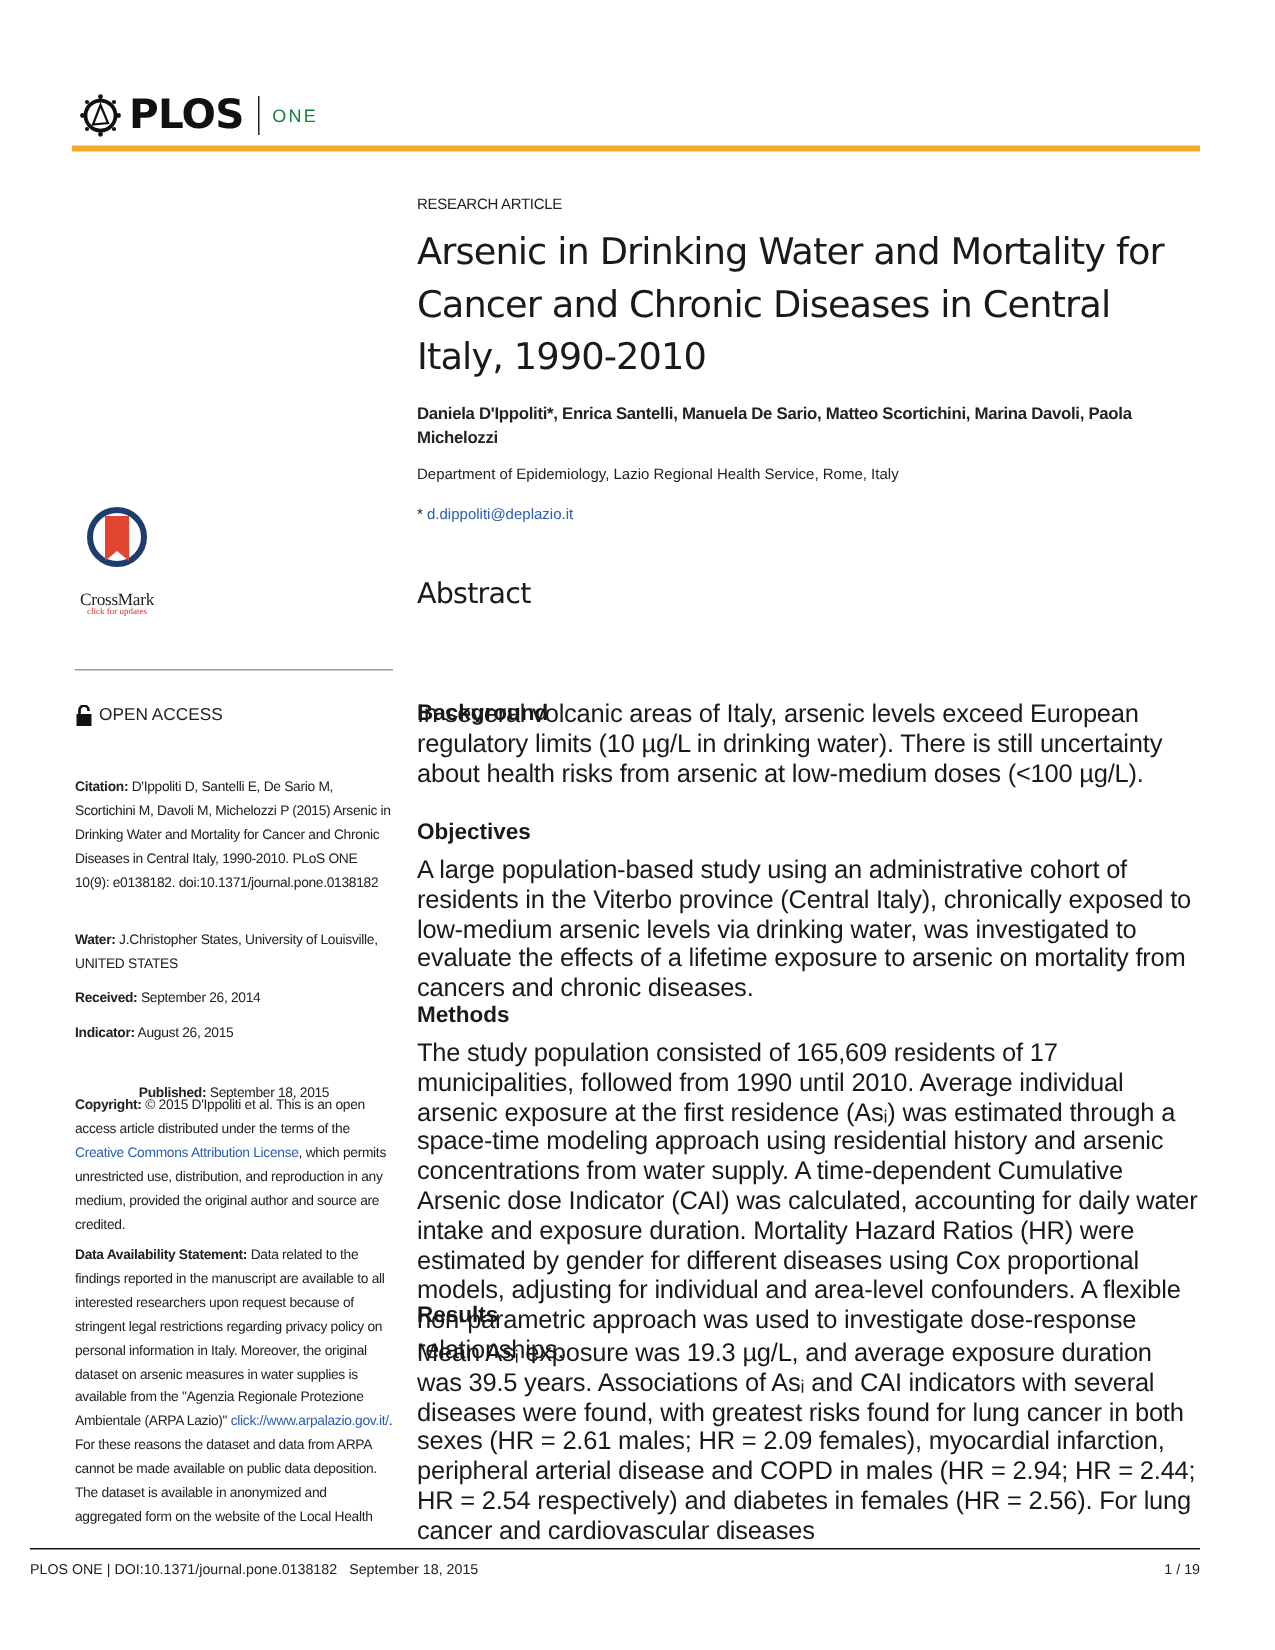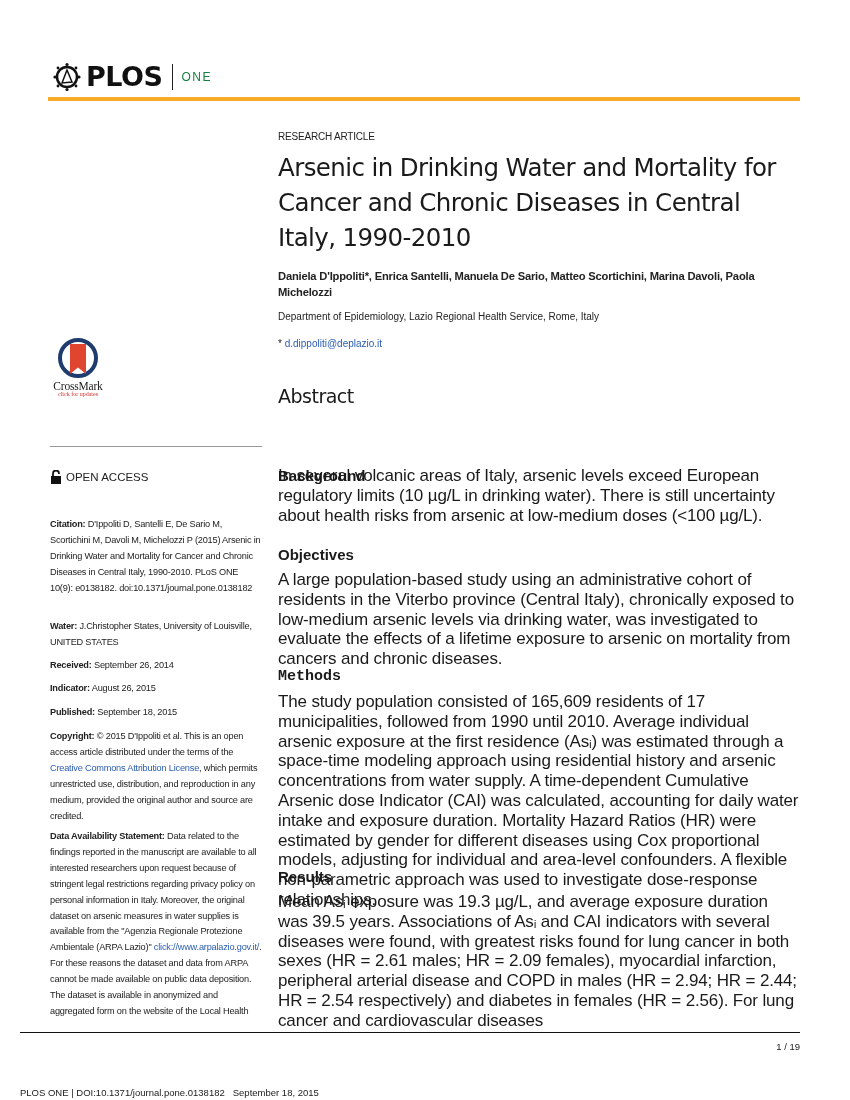--- a/index.html
+++ b/index.html
@@ -9,41 +9,41 @@
   .logo-globe { width: 30px; height: 30px; position: relative; }
   .logo-word { font-family: "DejaVu Sans", sans-serif; font-weight: bold; font-size: 27px; letter-spacing: -0.5px; margin-left: 4px; color: #111; }
   .logo-sep { width: 1px; height: 26px; background: #222; margin: 0 8px 0 10px; }
   .logo-one { font-size: 12px; letter-spacing: 1.5px; color: #15803d; }
   .orange-bar { position: absolute; left: 0; top: 40px; width: 752px; height: 4px; background: #f7a928; }
 
   .sidebar { position: absolute; left: 50px; top: 330px; width: 212px; }
   .crossmark { position: absolute; left: 0; top: 8px; width: 56px; text-align: center; }
   .cm-circle { width: 40px; height: 40px; margin: 0 auto; border: 4px solid #1f3c6e; border-radius: 50%; position: relative; box-sizing: border-box; background: #fff; }
   .cm-ribbon { position: absolute; left: 8px; top: 2px; width: 16px; height: 30px; background: #e0452f; clip-path: polygon(0 0,100% 0,100% 100%,50% 78%,0 100%); }
-  .cm-text { font-family: "Liberation Serif", serif; font-size: 11.5px; color: #222; margin-top: 2px; letter-spacing: -0.2px; }
+  .cm-text { font-family: "Liberation Serif", serif; font-size: 11.5px; color: #222; margin-top: 16px; letter-spacing: -0.2px; }
   .cm-sub { font-family: "Liberation Serif", serif; font-size: 6px; color: #d0322b; margin-top: -1px; }
   .side-rule { position: absolute; left: 0; top: 116px; width: 212px; height: 1px; background: #999; }
   .oa { position: absolute; left: 0; top: 140px; display: flex; align-items: center; font-size: 11.5px; color: #222; }
   .oa-lock { width: 12px; height: 14px; position: relative; margin-right: 4px; }
   .side-text { position: absolute; left: 0; width: 212px; font-size: 9.2px; line-height: 15.9px; color: #222; letter-spacing: -0.2px; margin-top: 24px; }
   .side-text b { font-weight: bold; }
   .link { color: #2a5db0; }
 
   .main { position: absolute; left: 278px; top: 0; width: 522px; }
   .kicker { position: absolute; top: 131px; left: 0; font-size: 10px; letter-spacing: -0.2px; color: #222; }
   .title { position: absolute; top: 150px; left: 0; width: 522px; font-family: "DejaVu Sans", sans-serif; font-size: 24.5px; line-height: 35px; letter-spacing: -0.6px; color: #1a1a1a; font-weight: normal; margin: 0; }
   .authors { position: absolute; top: 268px; left: 0; width: 522px; font-size: 11.2px; line-height: 16px; font-weight: bold; color: #222; letter-spacing: -0.2px; }
   .affil { position: absolute; top: 311px; left: 0; font-size: 10px; color: #222; }
   .email { position: absolute; top: 338px; left: 0; font-size: 10px; color: #222; }
   .abstract-h { position: absolute; top: 385px; left: 0; font-family: "DejaVu Sans", sans-serif; font-size: 19px; letter-spacing: -0.5px; color: #1a1a1a; }
   .sec-h { position: absolute; left: 0; font-size: 15px; font-weight: bold; color: #1a1a1a; }
   .sec-p { position: absolute; left: 0; width: 522px; font-size: 17px; line-height: 19.8px; color: #1a1a1a; letter-spacing: -0.15px; margin: 0; }
 
   .footer-rule { position: absolute; left: 20px; top: 1032px; width: 780px; height: 1px; background: #111; }
-  .footer-left { position: absolute; left: 20px; top: 1041px; font-size: 9.5px; color: #222; margin-top: 46px; }
+  .footer-left { position: absolute; left: 20px; top: 1041px; font-size: 9.5px; color: #222; }
   .footer-left span.date { margin-left: 8px; }
   .footer-right { position: absolute; right: 50px; top: 1041px; font-size: 9.5px; color: #222; }
 </style>
 </head>
 <body>
 
 <div class="header">
   <div class="logo">
     <div class="logo-globe">
       <svg width="30" height="30" viewBox="0 0 30 30">
@@ -94,21 +94,21 @@
     <span>J.Christopher States, University of Louisville, UNITED STATES</span>
   </div>
   <div class="side-text" style="top:304px;">
     <b>Received:</b>
     <span>September 26, 2014</span>
   </div>
   <div class="side-text" style="top:327px;">
     <b>Indicator:</b>
     <span>August 26, 2015</span>
   </div>
-  <div class="side-text" style="top:351px;">
+  <div class="side-text" style="top:367px;text-align:center;">
     <b>Published:</b>
     <span>September 18, 2015</span>
   </div>
   <div class="side-text" style="top:375px;">
     <b>Copyright:</b>
     <span>© 2015 D'Ippoliti et al. This is an open access article distributed under the terms of the</span>
     <span class="link">Creative Commons Attribution License</span><span>, which permits unrestricted use, distribution, and reproduction in any medium, provided the original author and source are credited.</span>
   </div>
   <div class="side-text" style="top:475px;">
     <b>Data Availability Statement:</b>
@@ -128,21 +128,21 @@
     <span>* </span><span class="link">d.dippoliti@deplazio.it</span>
   </div>
   <div class="abstract-h">Abstract</div>
 
   <div class="sec-h" style="top:443px;margin-top:24px;">Background</div>
   <p class="sec-p" style="top:466px;">In several volcanic areas of Italy, arsenic levels exceed European regulatory limits (10 µg/L in drinking water). There is still uncertainty about health risks from arsenic at low-medium doses (&lt;100 µg/L).</p>
 
   <div class="sec-h" style="top:546px;">Objectives</div>
   <p class="sec-p" style="top:570px;">A large population-based study using an administrative cohort of residents in the Viterbo province (Central Italy), chronically exposed to low-medium arsenic levels via drinking water, was investigated to evaluate the effects of a lifetime exposure to arsenic on mortality from cancers and chronic diseases.</p>
 
-  <div class="sec-h" style="top:668px;font-family:Liberation Mono, monospace;">Methods</div>
+  <div class="sec-h" style="top:668px;">Methods</div>
   <p class="sec-p" style="top:692px;">The study population consisted of 165,609 residents of 17 municipalities, followed from 1990 until 2010. Average individual arsenic exposure at the first residence (Asᵢ) was estimated through a space-time modeling approach using residential history and arsenic concentrations from water supply. A time-dependent Cumulative Arsenic dose Indicator (CAI) was calculated, accounting for daily water intake and exposure duration. Mortality Hazard Ratios (HR) were estimated by gender for different diseases using Cox proportional models, adjusting for individual and area-level confounders. A flexible non-parametric approach was used to investigate dose-response relationships.</p>
 
   <div class="sec-h" style="top:868px;">Results</div>
   <p class="sec-p" style="top:892px;">Mean Asᵢ exposure was 19.3 µg/L, and average exposure duration was 39.5 years. Associations of Asᵢ and CAI indicators with several diseases were found, with greatest risks found for lung cancer in both sexes (HR = 2.61 males; HR = 2.09 females), myocardial infarction, peripheral arterial disease and COPD in males (HR = 2.94; HR = 2.44; HR = 2.54 respectively) and diabetes in females (HR = 2.56). For lung cancer and cardiovascular diseases</p>
 </main>
 
 <div class="footer-rule"></div>
 <div class="footer-left">
   <span>PLOS ONE | DOI:10.1371/journal.pone.0138182</span><span class="date">September 18, 2015</span>
 </div>

